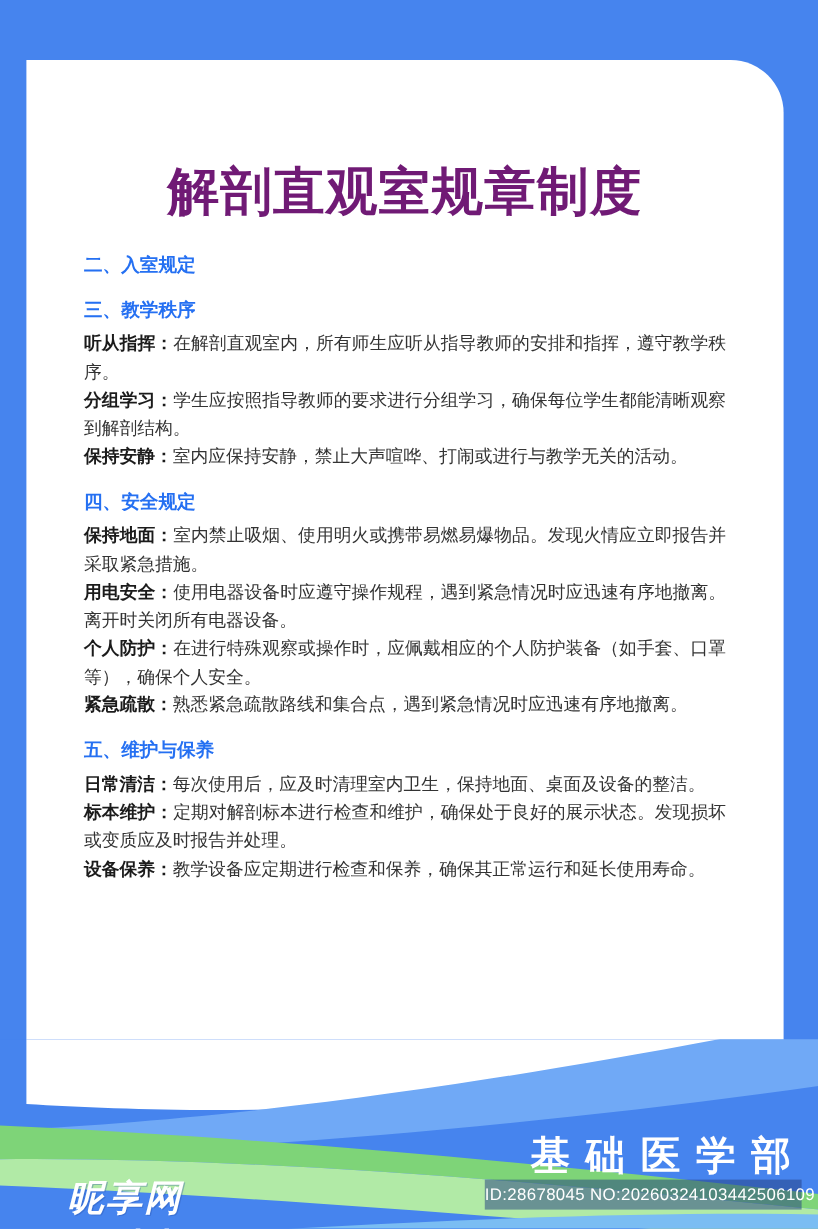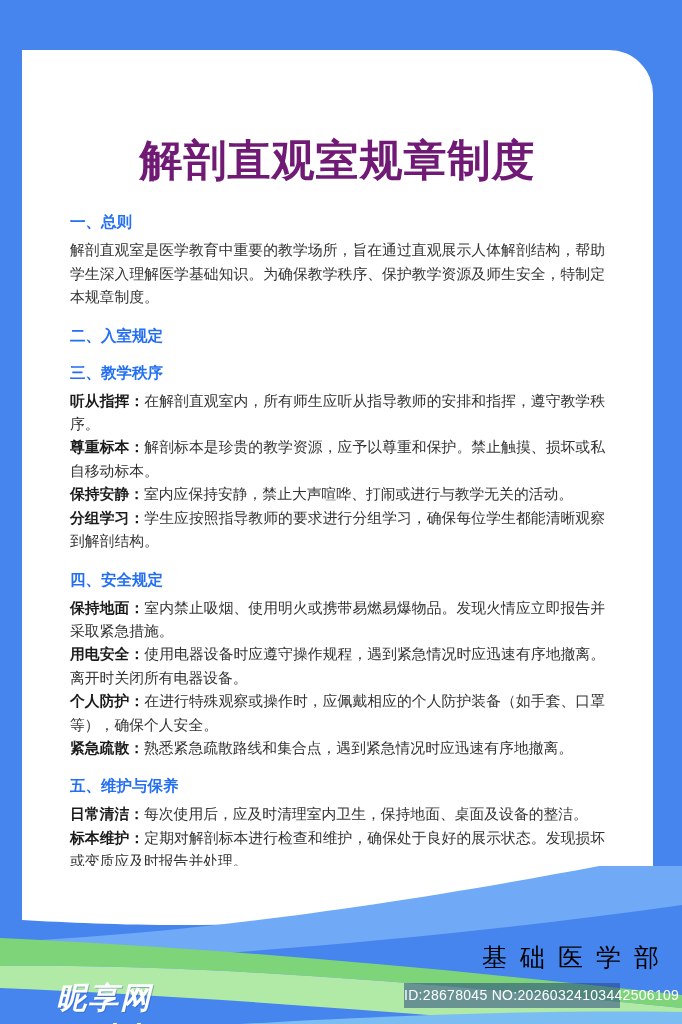--- a/index.html
+++ b/index.html
@@ -28,25 +28,25 @@
     margin:15px 0 6px 0;line-height:22px;
   }
   p.item{
     margin:0;font-size:14.8px;line-height:23.4px;color:#333333;
     text-align:justify;
   }
   p.item b{color:#1b1b1b;}
   .footer-svg{position:absolute;left:0;top:866px;width:682px;height:158px;z-index:2;display:block;}
   .dept{
     position:absolute;right:10px;top:941px;z-index:3;
-    color:#000000;font-size:25px;letter-spacing:13px;font-weight:400;
+    color:#ffffff;font-size:33px;letter-spacing:13px;font-weight:700;
     white-space:nowrap;
   }
   .idbar{
-    position:absolute;left:404px;top:983px;width:216px;height:25px;z-index:3;
+    position:absolute;left:404px;top:983px;width:264px;height:25px;z-index:3;
     background:rgba(38,66,130,0.52);
     color:#ffffff;font-size:14px;line-height:25px;text-align:center;
     white-space:nowrap;letter-spacing:0.3px;
   }
   .nipic{
     position:absolute;left:14px;top:978px;z-index:3;color:#ffffff;
     white-space:nowrap;display:flex;align-items:center;flex-direction:column;
   }
   .nipic .logo-cn{
     font-size:30px;font-weight:900;font-style:italic;letter-spacing:2px;
@@ -59,38 +59,31 @@
 </style>
 </head>
 <body>
 
 <div class="poster">
 
   <div class="card">
     <div class="content">
       <h1 class="title">解剖直观室规章制度</h1>
       <div>
-    <section class="sec">
-      <h2 class="sec-heading">一、总则</h2>
-      <div class="sec-body">
-              <p class="item"><span>解剖直观室是医学教育中重要的教学场所，旨在通过直观展示人体解剖结构，帮助学生深入理解医学基础知识。为确保教学秩序、保护教学资源及师生安全，特制定本规章制度。</span></p>
-            </div>
-    </section>
 
     <section class="sec">
       <h2 class="sec-heading">二、入室规定</h2>
     </section>
 
     <section class="sec">
       <h2 class="sec-heading">三、教学秩序</h2>
       <div class="sec-body">
               <p class="item"><b>听从指挥：</b><span>在解剖直观室内，所有师生应听从指导教师的安排和指挥，遵守教学秩序。</span></p>
-              <p class="item"><b>尊重标本：</b><span>解剖标本是珍贵的教学资源，应予以尊重和保护。禁止触摸、损坏或私自移动标本。</span></p>
+              <p class="item"><b>分组学习：</b><span>学生应按照指导教师的要求进行分组学习，确保每位学生都能清晰观察到解剖结构。</span></p>
               <p class="item"><b>保持安静：</b><span>室内应保持安静，禁止大声喧哗、打闹或进行与教学无关的活动。</span></p>
-              <p class="item"><b>分组学习：</b><span>学生应按照指导教师的要求进行分组学习，确保每位学生都能清晰观察到解剖结构。</span></p>
             </div>
     </section>
 
     <section class="sec">
       <h2 class="sec-heading">四、安全规定</h2>
       <div class="sec-body">
               <p class="item"><b>保持地面：</b><span>室内禁止吸烟、使用明火或携带易燃易爆物品。发现火情应立即报告并采取紧急措施。</span></p>
               <p class="item"><b>用电安全：</b><span>使用电器设备时应遵守操作规程，遇到紧急情况时应迅速有序地撤离。离开时关闭所有电器设备。</span></p>
               <p class="item"><b>个人防护：</b><span>在进行特殊观察或操作时，应佩戴相应的个人防护装备（如手套、口罩等），确保个人安全。</span></p>
               <p class="item"><b>紧急疏散：</b><span>熟悉紧急疏散路线和集合点，遇到紧急情况时应迅速有序地撤离。</span></p>

